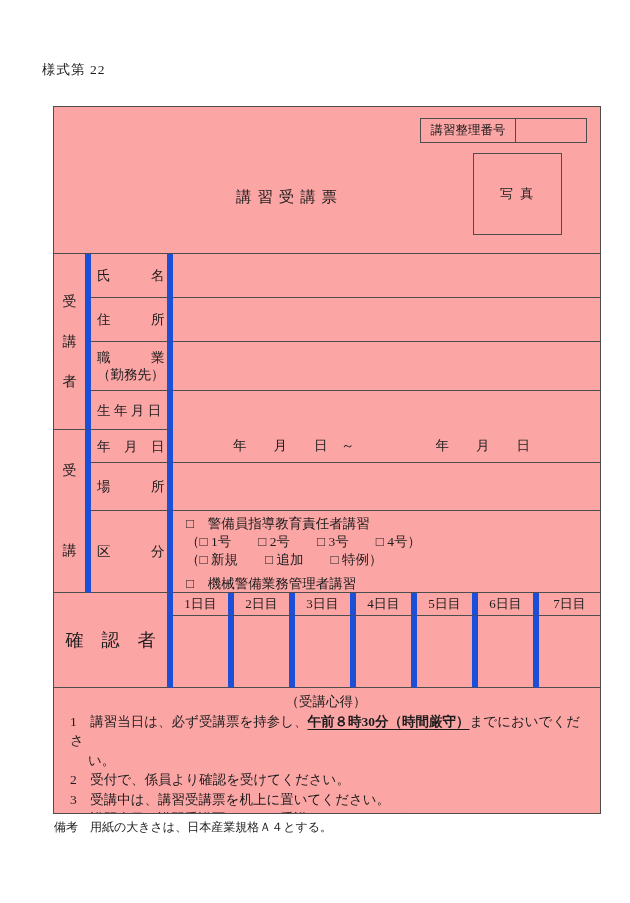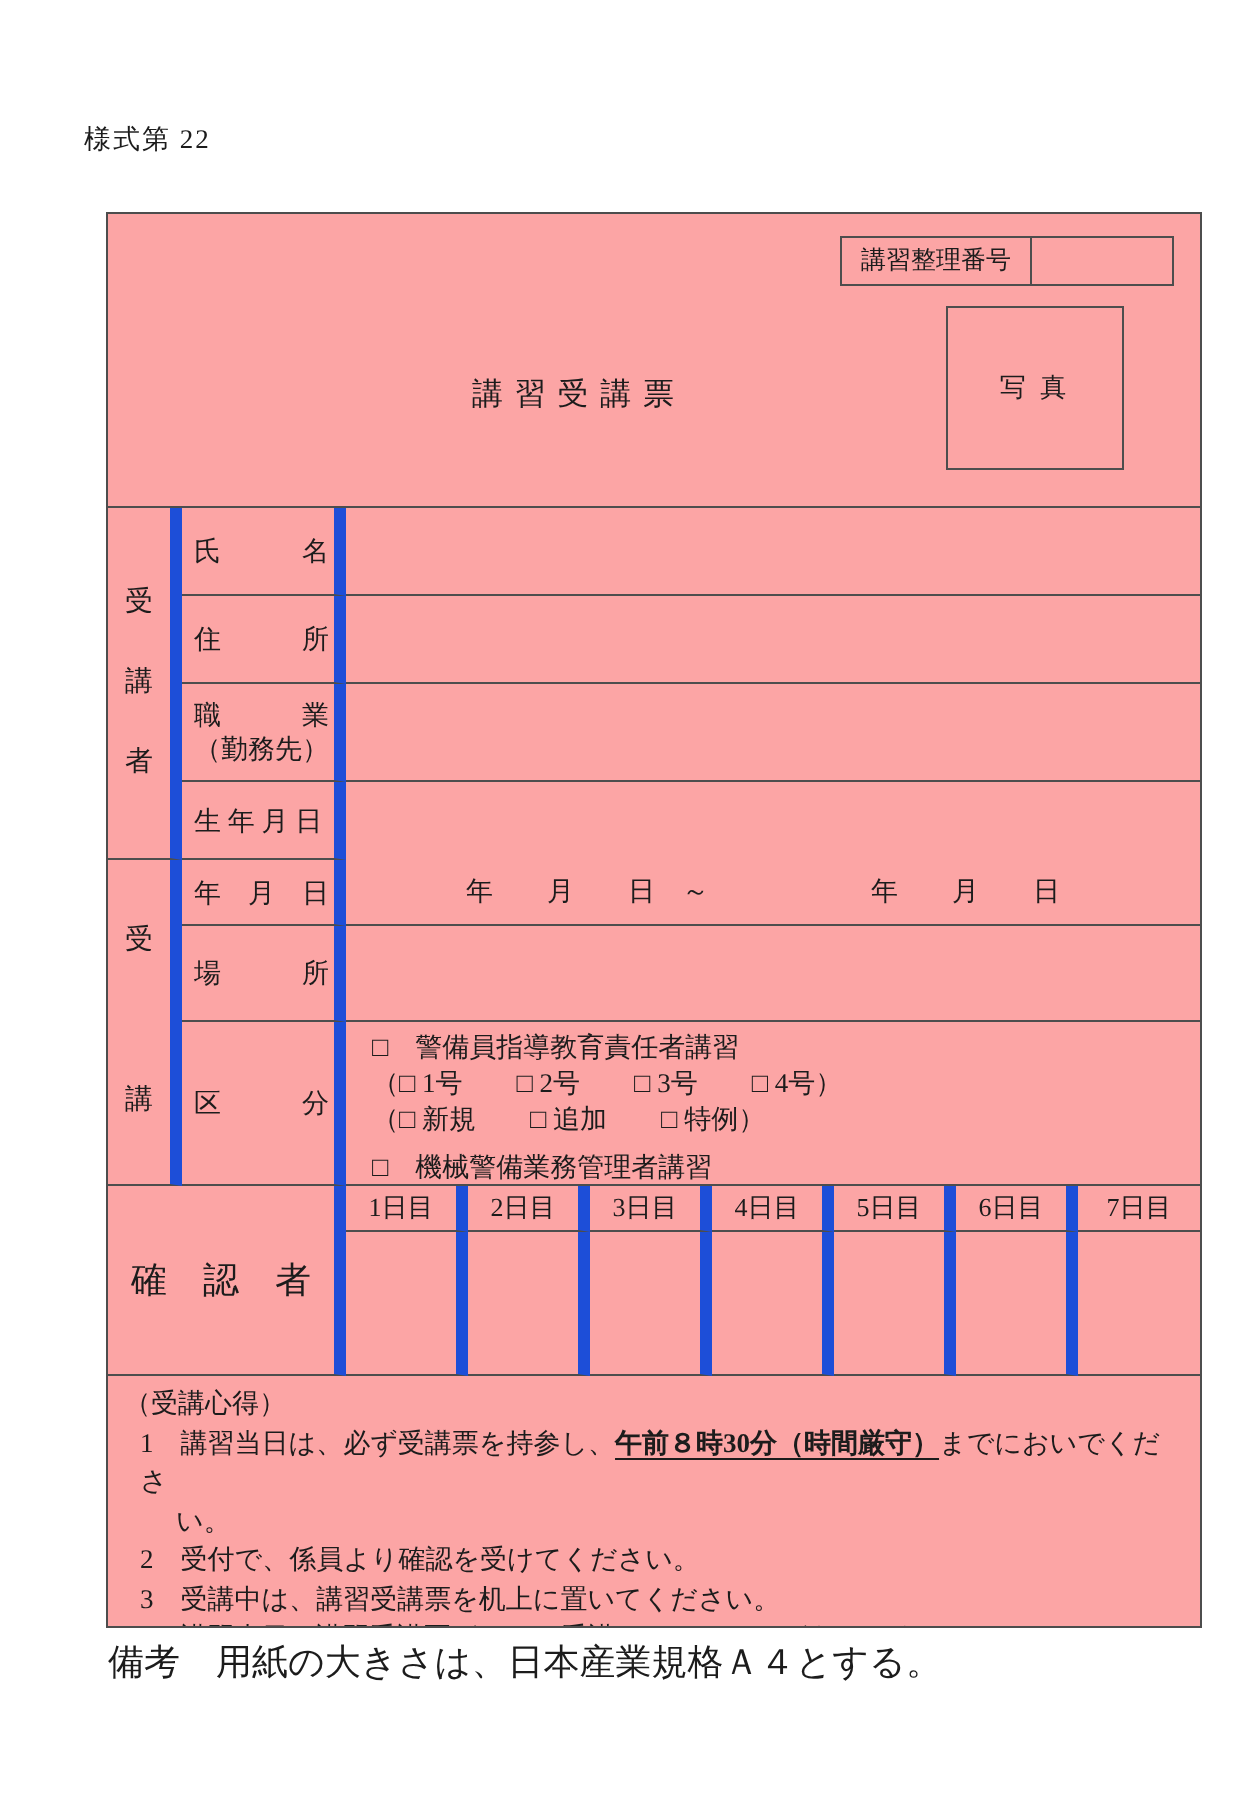--- a/index.html
+++ b/index.html
@@ -72,26 +72,26 @@
   .cat { padding:4px 0 0 13px; font-size:13.5px; line-height:18px; }
   .cat .opt { white-space:pre; }
   .cat .opt.last { margin-top:6px; }
 
   
   .conf-label { font-size:18px; display:flex; align-items:center; justify-content:center; white-space:pre; }
   .day-head { font-size:13px; display:flex; align-items:center; justify-content:center; white-space:pre; }
 
   
   .notes { font-size:13.5px; line-height:19.5px; padding:4px 10px 0 8px; }
-  .notes .n-head { padding-left:0; }
+  .notes .n-head { padding-left:0;text-align:center; }
   .notes .n-item { padding-left:8px; }
   .notes .n-cont { padding-left:26px; }
   .notes .u { font-weight:bold; text-decoration:underline; text-underline-offset:3px; }
 
-  .remark { position:absolute; left:54px; top:819px; font-size:18px; white-space:pre; }
+  .remark { position:absolute; left:54px; top:819px; font-size:12px; white-space:pre; }
 </style>
 </head>
 <body>
 
 <div class="form-no">様式第 22</div>
 
 <div class="sheet">
 
   <div class="cell no-r g-head">
     <div class="serial">

